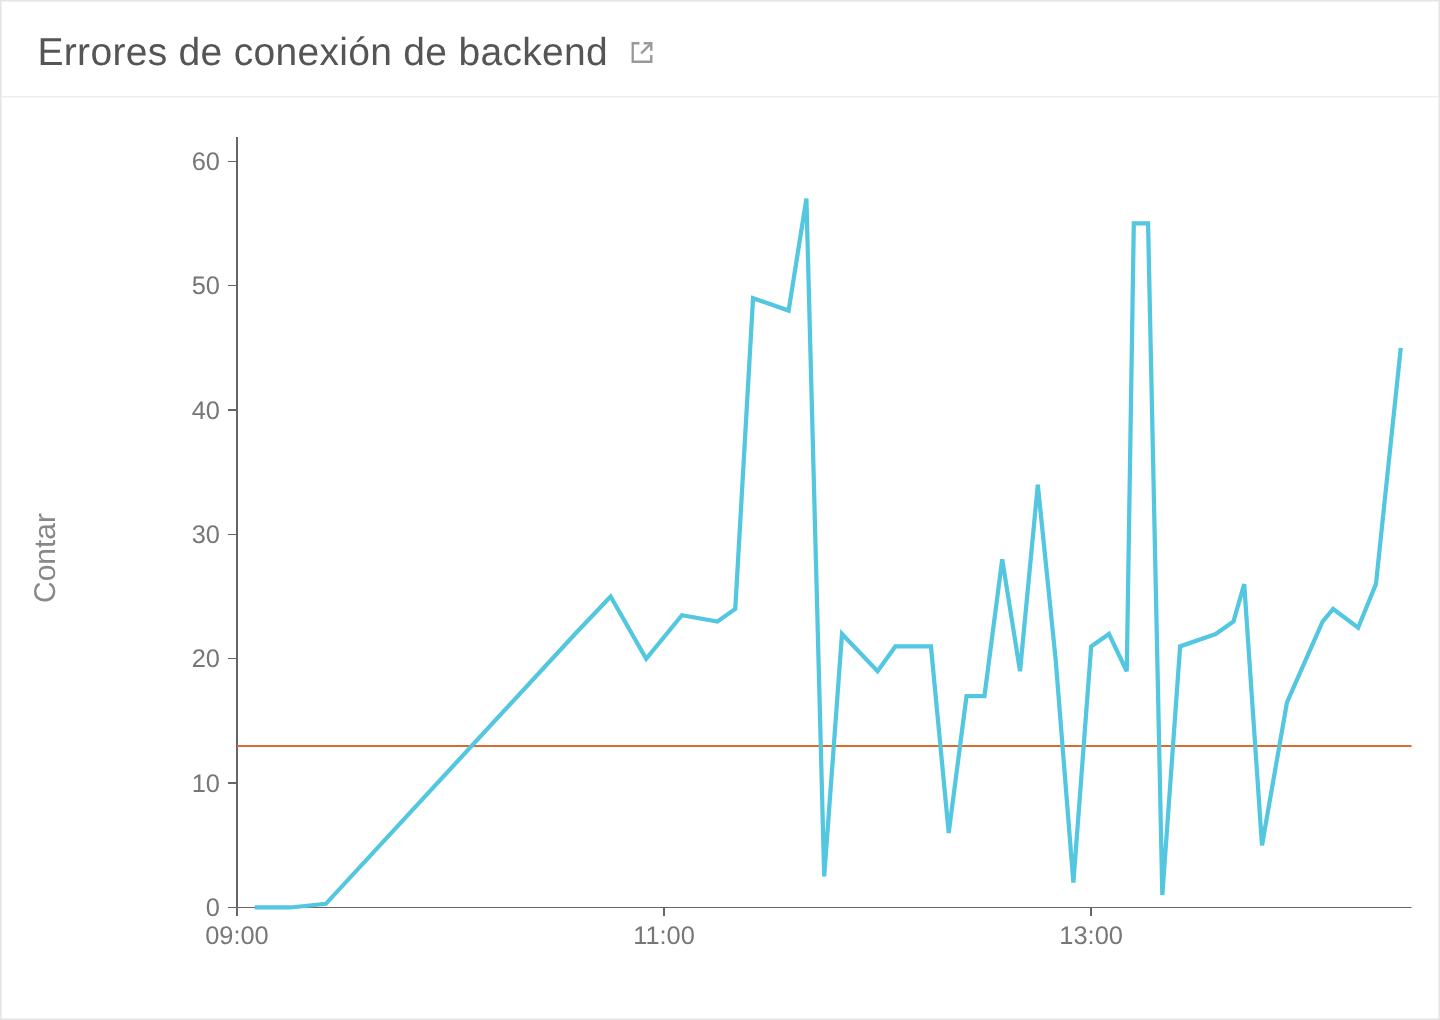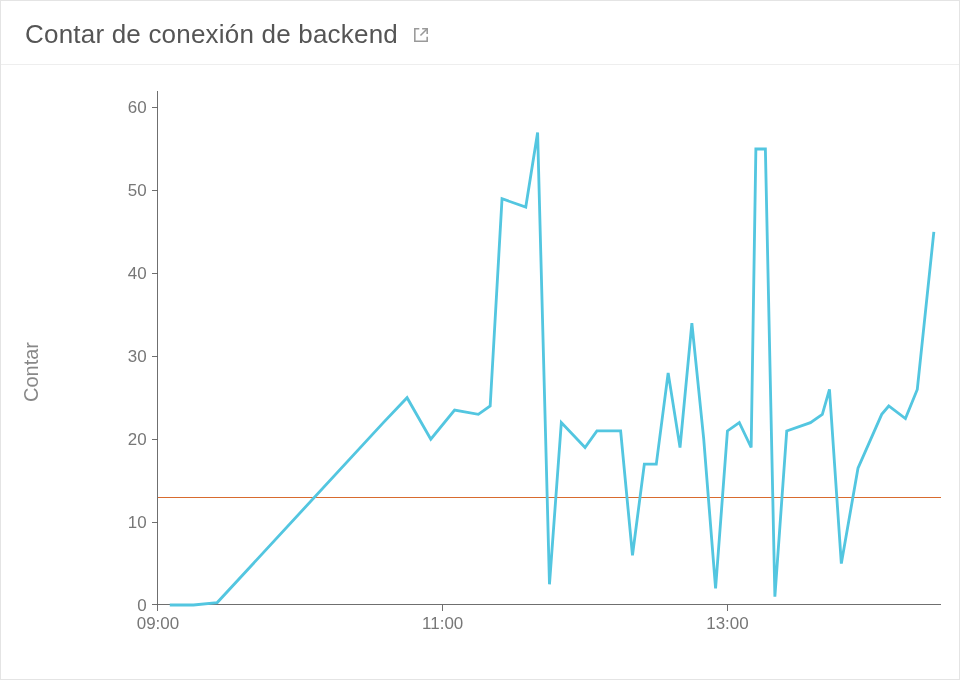--- a/index.html
+++ b/index.html
@@ -91,21 +91,21 @@
     stroke: #666;
     stroke-width: 1;
     shape-rendering: crispEdges;
   }
 </style>
 </head>
 <body>
 
 <div class="panel">
   <div class="header">
-    <span class="title">Contar de conexión de backend</span>
+    <span class="title">Errores de conexión de backend</span>
     <span class="ext-icon" title="Open">
       <svg viewBox="0 0 16 16" width="18" height="18" fill="none" stroke="currentColor" stroke-width="1.4">
         <path d="M6.5 2.5 H2.5 V13.5 H13.5 V9.5"></path>
         <path d="M9 2.5 H13.5 V7"></path>
         <path d="M13.5 2.5 L7.5 8.5"></path>
       </svg>
     </span>
   </div>
 
   <div class="chart-wrap">

